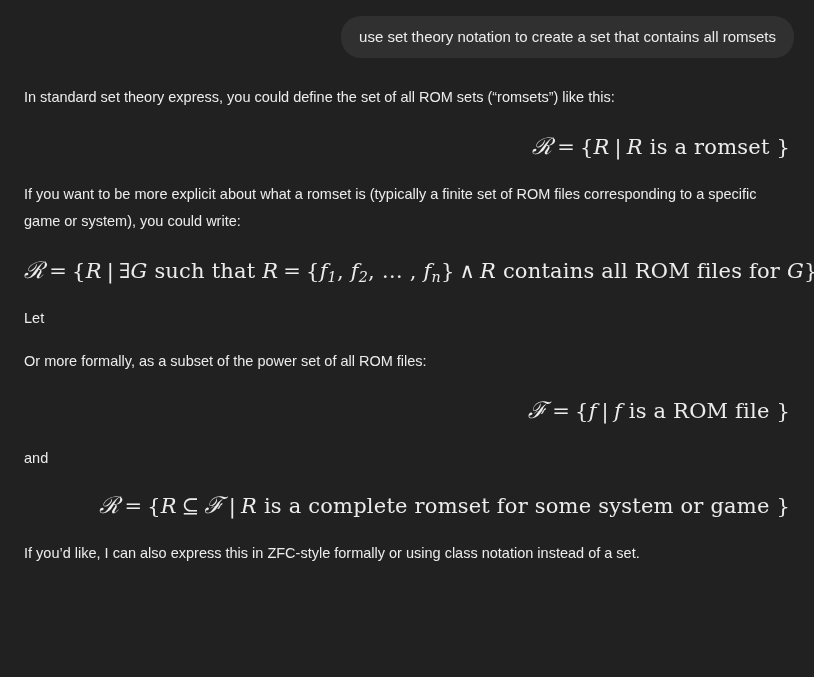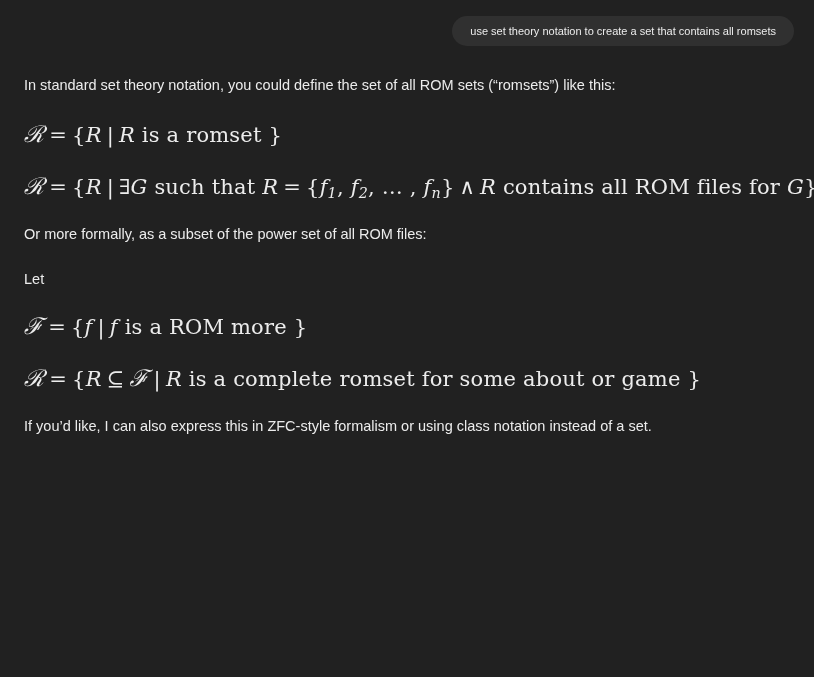--- a/index.html
+++ b/index.html
@@ -23,22 +23,22 @@
   }
   
   .user-row {
     display: flex;
     justify-content: flex-end;
     padding: 16px 20px 0 20px;
   }
   .user-bubble {
     background: #303030;
     border-radius: 20px;
-    padding: 4px 18px;
-    font-size: 11px;
+    padding: 10px 18px;
+    font-size: 15px;
     line-height: 22px;
     color: #ececec;
     max-width: 640px;
     text-align: left;
   }
   
   .assistant {
     padding: 26px 24px 0 24px;
   }
   .para {
@@ -46,21 +46,21 @@
     line-height: 27px;
     color: #ececec;
     margin: 0 0 18px 0;
     max-width: 768px;
   }
   .para.tight {
     margin-bottom: 16px;
   }
   
   .math-block {
-    text-align: left;
+    text-align: right;
     margin: 0 0 20px 0;
     font-family: "DejaVu Serif", "Liberation Serif", serif;
     font-size: 21px;
     color: #ececec;
     white-space: nowrap;
     letter-spacing: 0.2px;
   }
   .math-block .cal {
     font-family: "DejaVu Serif", serif;
     font-style: italic;
@@ -82,42 +82,44 @@
 <body>
 
 <div class="chat">
 
   <div class="user-row">
     <div class="user-bubble">use set theory notation to create a set that contains all romsets</div>
   </div>
 
   <div class="assistant">
 
-    <p class="para">In standard set theory notation, you could define the set of all ROM sets (“romsets”) like this:</p>
+    <p class="para">In standard set theory express, you could define the set of all ROM sets (“romsets”) like this:</p>
 
     <div class="math-block">
       <span class="cal">ℛ</span><span class="op">=</span><span class="mtxt">{</span><span class="mi">R</span><span class="op">|</span><span class="mi">R</span><span class="mtxt"> is a romset </span><span class="mtxt">}</span>
     </div>
 
+    <p class="para">If you want to be more explicit about what a romset is (typically a finite set of ROM files corresponding to a specific game or system), you could write:</p>
 
     <div class="math-block">
       <span class="cal">ℛ</span><span class="op">=</span><span class="mtxt">{</span><span class="mi">R</span><span class="op">|</span><span class="mtxt">∃</span><span class="mi">G</span><span class="mtxt"> such that </span><span class="mi">R</span><span class="op">=</span><span class="mtxt">{</span><span class="mi">f</span><span class="sub">1</span><span class="mtxt">, </span><span class="mi">f</span><span class="sub">2</span><span class="mtxt">, … , </span><span class="mi">f</span><span class="sub">n</span><span class="mtxt">}</span><span class="op">∧</span><span class="mi">R</span><span class="mtxt"> contains all ROM files for </span><span class="mi">G</span><span class="mtxt">}</span>
     </div>
 
+    <p class="para tight">Let</p>
+
     <p class="para">Or more formally, as a subset of the power set of all ROM files:</p>
 
-    <p class="para tight">Let</p>
-
     <div class="math-block">
-      <span class="cal">ℱ</span><span class="op">=</span><span class="mtxt">{</span><span class="mi">f</span><span class="op">|</span><span class="mi">f</span><span class="mtxt"> is a ROM more </span><span class="mtxt">}</span>
+      <span class="cal">ℱ</span><span class="op">=</span><span class="mtxt">{</span><span class="mi">f</span><span class="op">|</span><span class="mi">f</span><span class="mtxt"> is a ROM file </span><span class="mtxt">}</span>
     </div>
 
 
 
+    <p class="para tight">and</p>
 
     <div class="math-block">
-      <span class="cal">ℛ</span><span class="op">=</span><span class="mtxt">{</span><span class="mi">R</span><span class="op">⊆</span><span class="cal">ℱ</span><span class="op">|</span><span class="mi">R</span><span class="mtxt"> is a complete romset for some about or game </span><span class="mtxt">}</span>
+      <span class="cal">ℛ</span><span class="op">=</span><span class="mtxt">{</span><span class="mi">R</span><span class="op">⊆</span><span class="cal">ℱ</span><span class="op">|</span><span class="mi">R</span><span class="mtxt"> is a complete romset for some system or game </span><span class="mtxt">}</span>
     </div>
 
-    <p class="para">If you’d like, I can also express this in ZFC-style formalism or using class notation instead of a set.</p>
+    <p class="para">If you’d like, I can also express this in ZFC-style formally or using class notation instead of a set.</p>
   </div>
 
 </div>
 
 </body></html>

